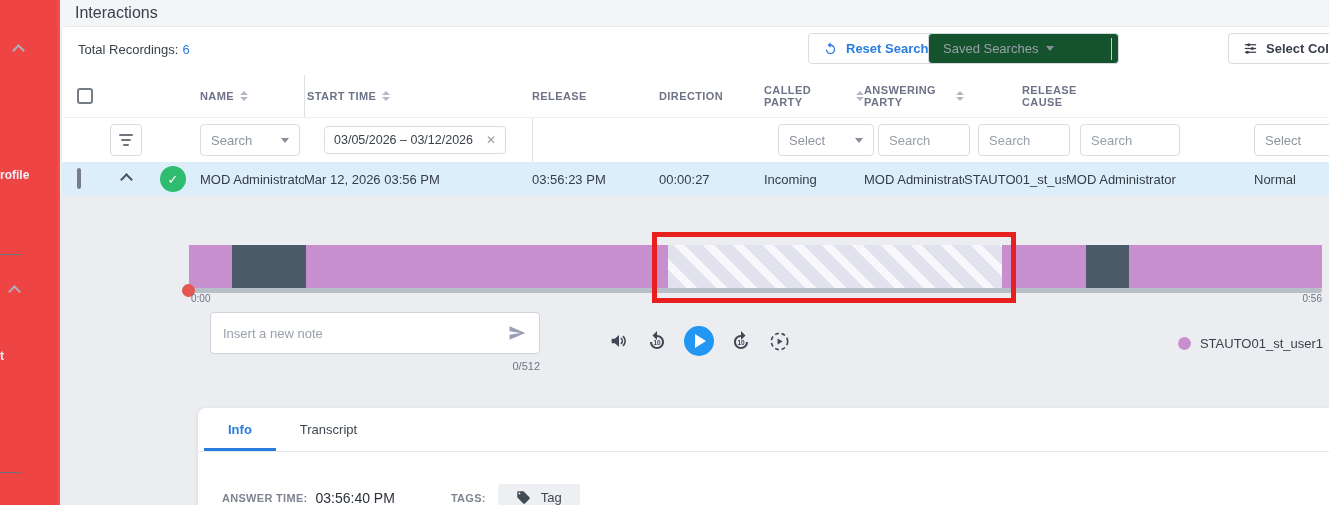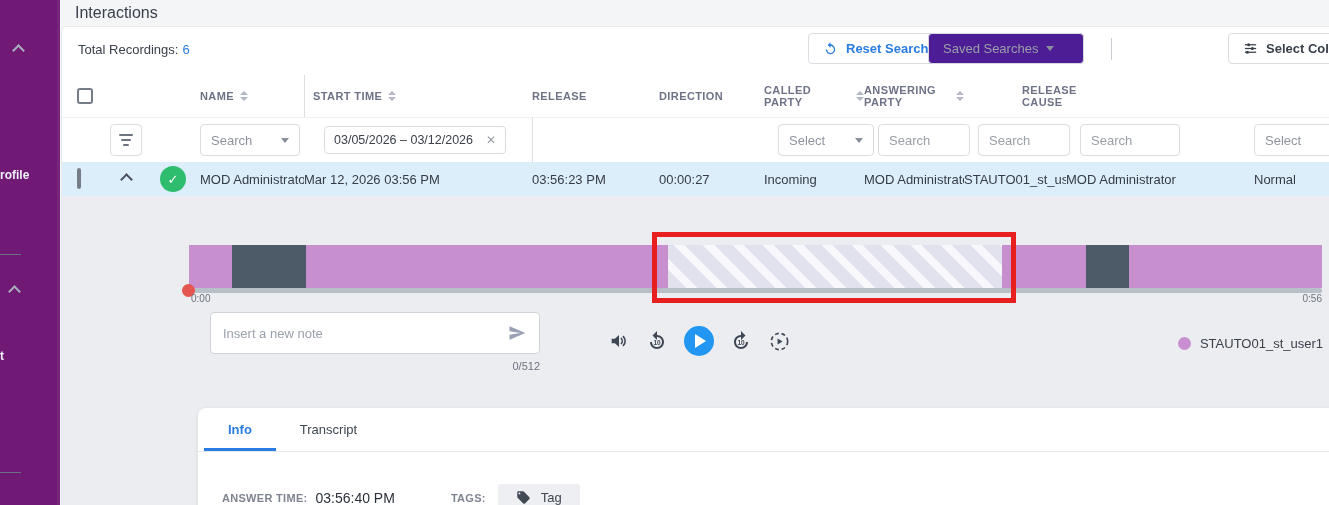--- a/index.html
+++ b/index.html
@@ -1,21 +1,21 @@
 <!DOCTYPE html>
 <html><head>
 <meta charset="utf-8">
 <style>
   * { box-sizing: border-box; margin: 0; padding: 0; }
   html, body { width: 1329px; height: 505px; overflow: hidden; }
   body { font-family: "Liberation Sans", "DejaVu Sans", sans-serif; background: #f4f5f7; }
   #app { position: relative; width: 1329px; height: 505px; overflow: hidden; }
 
   
-  .sidebar { position: absolute; left: 0; top: 0; width: 60px; height: 505px; background: #701a75; border-right: 3px solid rgba(255,255,255,0.05); }
+  .sidebar { position: absolute; left: 0; top: 0; width: 60px; height: 505px; background: #ef4444; border-right: 3px solid rgba(255,255,255,0.05); }
   .sb-chev { position: absolute; cursor: pointer; }
   .chev-up { display: block; width: 9px; height: 9px; border-left: 2px solid #aab1bd; border-top: 2px solid #aab1bd; transform: rotate(45deg); }
   .sb-item { position: absolute; left: 0; color: #eef2f8; font-size: 12px; font-weight: 600; white-space: nowrap; cursor: pointer; }
   .sb-div { position: absolute; left: 0; width: 21px; height: 1px; background: #6a7282; }
 
   
   .page-title { position: absolute; left: 75px; top: 4px; font-size: 16px; font-weight: 500; color: #3a414b; }
 
   
   .panel { position: absolute; left: 62px; top: 27px; width: 1267px; height: 478px; background: #ffffff; border-radius: 4px 0 0 0; box-shadow: 0 0 0 1px #e7e9ec; }
@@ -23,34 +23,34 @@
   
   .toolbar { position: relative; height: 48px; }
   .total { position: absolute; left: 16px; top: 15px; font-size: 13px; color: #3a414b; }
   .total b { font-weight: 400; color: #2a7de0; margin-left: 4px; }
   .btn { position: absolute; top: 6px; height: 31px; display: flex; align-items: center; gap: 8px;
          background: #fff; border: 1px solid #d9dce1; border-radius: 4px; padding: 0 14px;
          font-size: 13px; font-weight: 600; cursor: pointer; white-space: nowrap; }
   .btn.blue { color: #2a7de0; }
   .btn.dark { color: #39404b; }
   .btn-reset { left: 746px; }
-  .btn-saved { left: 866px; width: 156px; background: #4c1d95; border-color: #d6dade; color: #99a0aa; font-weight: 400; }
+  .btn-saved { left: 866px; width: 191px; background: #14532d; border-color: #d6dade; color: #99a0aa; font-weight: 400; }
   .tb-divider { position: absolute; left: 1049px; top: 11px; width: 1px; height: 22px; background: #c7ccd2; }
   .btn-save { left: 1060px; }
   .btn-cols { left: 1166px; width: 210px; }
   .caret { width: 0; height: 0; border-left: 4px solid transparent; border-right: 4px solid transparent; border-top: 5px solid #8a909a; }
 
   
   .grid { display: grid; grid-template-columns: 46px 46px 46px 104px 228px 127px 105px 100px 100px 102px 130px 186px; align-items: center; }
   .hdr-row { height: 43px; border-bottom: 1px solid #eef0f2; }
   .flt-row { height: 44px; }
   .data-row { height: 34px; background: #ddeefb; cursor: pointer; }
   .th { display: flex; align-items: center; gap: 6px; font-size: 11px; font-weight: 700; letter-spacing: .4px; color: #6e7287; height: 100%; }
   .td { font-size: 13px; color: #353c46; white-space: nowrap; overflow: hidden; }
-  .coldiv { border-left: 1px solid #dcdfe4; padding-left: 8px; height: 100%; display: flex; align-items: center; }
+  .coldiv { border-left: 1px solid #dcdfe4; padding-left: 2px; height: 100%; display: flex; align-items: center; }
   .sort { display: inline-flex; flex-direction: column; gap: 2px; cursor: pointer; }
   .sort i { display: block; width: 0; height: 0; border-left: 4px solid transparent; border-right: 4px solid transparent; }
   .sort .up { border-bottom: 4px solid #b3b7c6; }
   .sort .dn { border-top: 4px solid #b3b7c6; }
   .cbx { width: 16px; height: 16px; border: 2px solid #767d88; border-radius: 3px; background: #fff; margin-left: 15px; cursor: pointer; }
   .filter-box { width: 32px; height: 32px; border: 1px solid #d9dce0; border-radius: 4px; display: flex; flex-direction: column; align-items: center; justify-content: center; gap: 3px; background: #fff; cursor: pointer; margin-left: 2px; }
   .filter-box i { display: block; height: 2px; background: #6e7580; border-radius: 1px; }
   .sel { height: 32px; background: #fff; border: 1px solid #d9dce0; border-radius: 4px; display: flex; align-items: center; justify-content: space-between; padding: 0 10px; font-size: 13px; color: #8e949d; cursor: pointer; }
   .txt { height: 32px; width: 92px; background: #fff; border: 1px solid #d9dce0; border-radius: 4px; padding: 0 10px; font-size: 13px; color: #3a414b; font-family: inherit; }
   .txt::placeholder { color: #9aa0a8; }

